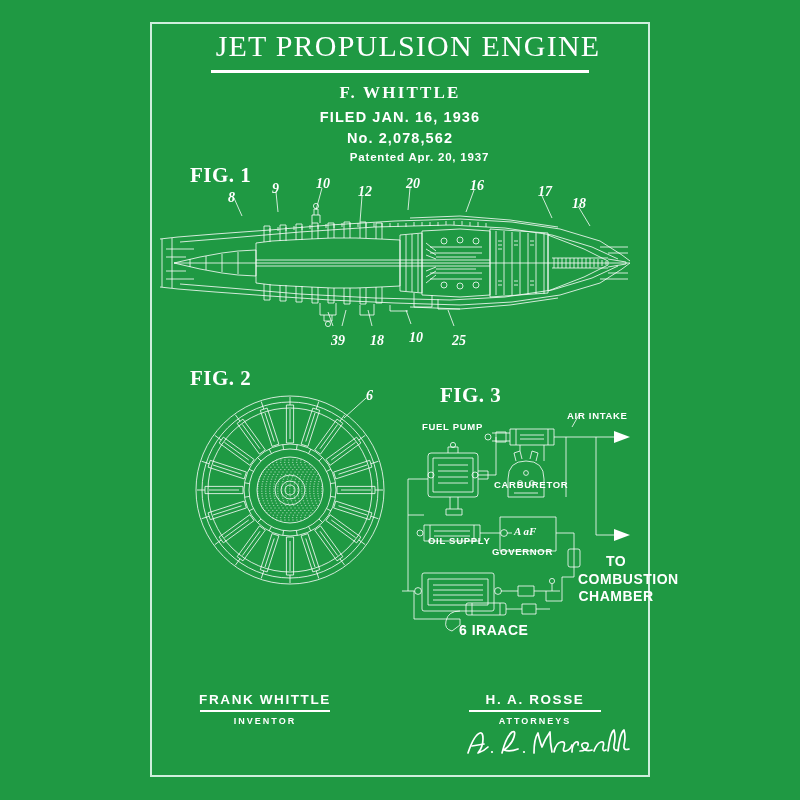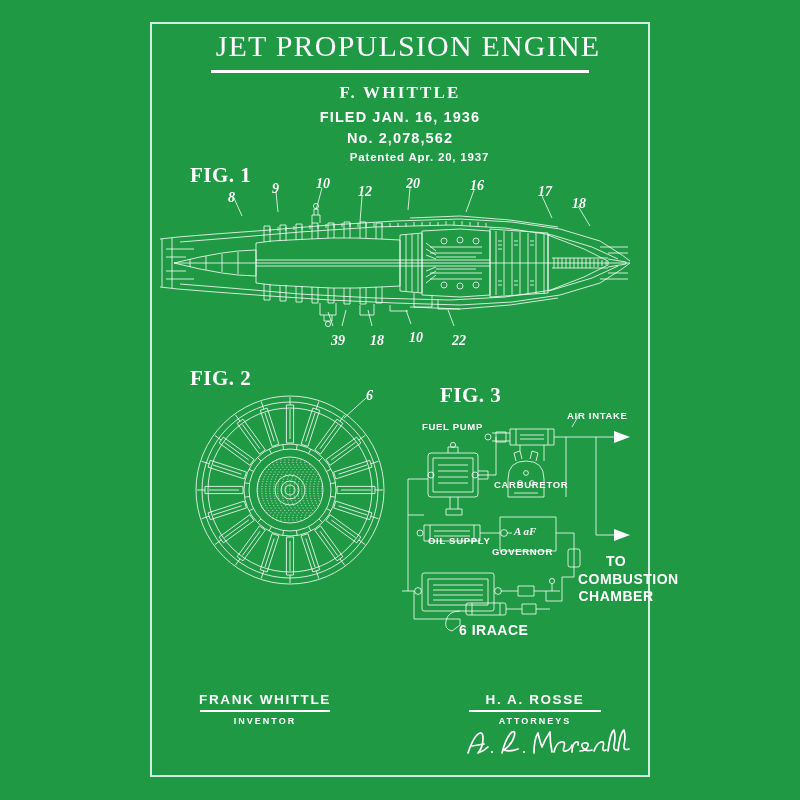--- a/index.html
+++ b/index.html
@@ -600,15 +600,15 @@
     <div class="ref-num" style="left: 272px; top: 181px;">9</div>
     <div class="ref-num" style="left: 316px; top: 176px;">10</div>
     <div class="ref-num" style="left: 358px; top: 184px;">12</div>
     <div class="ref-num" style="left: 406px; top: 176px;">20</div>
     <div class="ref-num" style="left: 470px; top: 178px;">16</div>
     <div class="ref-num" style="left: 538px; top: 184px;">17</div>
     <div class="ref-num" style="left: 572px; top: 196px;">18</div>
     <div class="ref-num" style="left: 331px; top: 333px;">39</div>
     <div class="ref-num" style="left: 370px; top: 333px;">18</div>
     <div class="ref-num" style="left: 409px; top: 330px;">10</div>
-    <div class="ref-num" style="left: 452px; top: 333px;">22</div>
+    <div class="ref-num" style="left: 452px; top: 333px;">25</div>
     <div class="ref-num" style="left: 366px; top: 388px;">6</div>
   </div>
 
 </body></html>

